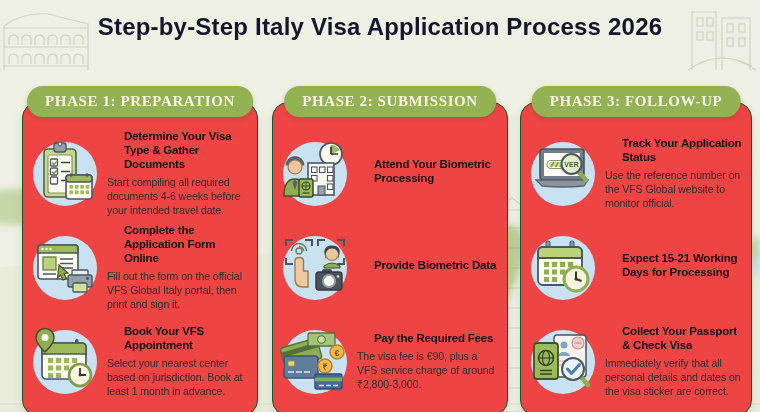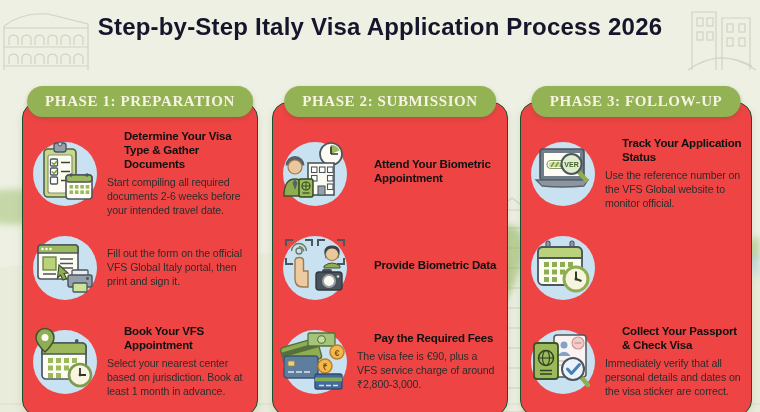--- a/index.html
+++ b/index.html
@@ -124,21 +124,21 @@
                 <rect x="57.7" y="48" width="3.6" height="3.6"></rect>
               <rect x="41.5" y="53.4" width="3.6" height="3.6"></rect>
                 <rect x="46.9" y="53.4" width="3.6" height="3.6"></rect>
                 <rect x="52.3" y="53.4" width="3.6" height="3.6"></rect>
                 <rect x="57.7" y="53.4" width="3.6" height="3.6"></rect>
             </g>
           </svg>
         </div>
         <div class="step-text">
           <div class="step-title">Determine Your Visa Type &amp; Gather Documents</div>
-          <div class="step-desc">Start compiling all required documents 2-6 weeks before your intended travel date.</div>
+          <div class="step-desc">Start compiling all required documents 4-6 weeks before your intended travel date.</div>
         </div>
       </div>
 
       <div class="step">
         <div class="icon-wrap">
           <svg viewBox="0 0 74 74">
             <rect x="10" y="14" width="40" height="34" rx="3" fill="#fdfcf2" stroke="#4c565f" stroke-width="1.6"></rect>
             <path d="M10 17 a3 3 0 0 1 3 -3 h34 a3 3 0 0 1 3 3 v5 h-40 z" fill="#9cba5c" stroke="#4c565f" stroke-width="1.6"></path>
             <circle cx="14.5" cy="18" r="1.2" fill="#fff"></circle>
               <circle cx="18.5" cy="18" r="1.2" fill="#fff"></circle>
@@ -146,20 +146,21 @@
             <rect x="15" y="26" width="13" height="13" fill="#b8d379" stroke="#6c7f43" stroke-width="1.3"></rect>
             <path d="M32 28 h13 M32 32.5 h13 M32 37 h13 M15 43 h13" stroke="#4c565f" stroke-width="1.4"></path>
             <path d="M31 34 l9 8 l-4 0.5 l2.5 5 l-3.5 1.5 l-2.5 -5 l-3 3 z" fill="#8fae52" stroke="#44502e" stroke-width="1.2"></path>
             <rect x="44" y="39" width="16" height="7" rx="1" fill="#e9ecef" stroke="#4c565f" stroke-width="1.3"></rect>
             <rect x="40" y="44" width="24" height="12" rx="2" fill="#95a0ab" stroke="#4c565f" stroke-width="1.5"></rect>
             <rect x="45" y="52" width="14" height="9" rx="1" fill="#cde39b" stroke="#4c565f" stroke-width="1.3"></rect>
             <circle cx="59.5" cy="47.5" r="1.4" fill="#4c565f"></circle>
           </svg>
         </div>
         <div class="step-text">
+          <div class="step-title">Complete the Application Form Online</div>
           <div class="step-desc">Fill out the form on the official VFS Global Italy portal, then print and sign it.</div>
         </div>
       </div>
 
       <div class="step">
         <div class="icon-wrap">
           <svg viewBox="0 0 74 74">
             <rect x="22" y="14" width="3.5" height="9" rx="1.7" fill="#4c565f"></rect>
             <rect x="47" y="14" width="3.5" height="9" rx="1.7" fill="#4c565f"></rect>
             <rect x="14" y="18" width="44" height="36" rx="4" fill="#fdfcf2" stroke="#4c565f" stroke-width="1.7"></rect>
@@ -215,21 +216,21 @@
             <circle cx="17" cy="30" r="7" fill="#eac79d" stroke="#9c7b52" stroke-width="1.2"></circle>
             <path d="M6 59 Q6 42 17 42 Q28 42 28 59 Z" fill="#8fae52" stroke="#44502e" stroke-width="1.4"></path>
             <path d="M17 42 l2.5 4 l-2.5 7 l-2.5 -7 z" fill="#5a6168"></path>
             <rect x="21" y="42" width="14" height="18" rx="2" fill="#9cba5c" stroke="#2f4a22" stroke-width="1.5"></rect>
             <circle cx="28" cy="49" r="4" fill="none" stroke="#2f4a22" stroke-width="1.2"></circle>
             <path d="M24 49 h8 M28 45 v8" stroke="#2f4a22" stroke-width="0.9"></path>
             <path d="M24.5 56 h7" stroke="#2f4a22" stroke-width="1.2"></path>
           </svg>
         </div>
         <div class="step-text">
-          <div class="step-title">Attend Your Biometric Appointment</div>
+          <div class="step-title">Attend Your Biometric Processing</div>
         </div>
       </div>
 
       <div class="step">
         <div class="icon-wrap">
           <svg viewBox="0 0 74 74">
             <g stroke="#4c565f" stroke-width="2" fill="none">
               <path d="M8 15 V9 H15 M27 9 H34 V15 M8 27 V33 H15"></path>
               <path d="M40 15 V9 H47 M59 9 H66 V15 M66 27 V33 H59"></path>
             </g>
@@ -324,20 +325,21 @@
                 <rect x="34" y="38.5" width="5" height="5"></rect>
               <rect x="18" y="46" width="5" height="5"></rect>
                 <rect x="26" y="46" width="5" height="5"></rect>
             </g>
             <circle cx="50" cy="48" r="12" fill="#f7f4df" stroke="#8fae52" stroke-width="3"></circle>
             <path d="M50 48 V40.5 M50 48 L55.5 50" stroke="#2f3b24" stroke-width="2"></path>
             <circle cx="50" cy="48" r="1.5" fill="#2f3b24"></circle>
           </svg>
         </div>
         <div class="step-text">
+          <div class="step-title">Expect 15-21 Working Days for Processing</div>
         </div>
       </div>
 
       <div class="step">
         <div class="icon-wrap">
           <svg viewBox="0 0 74 74">
             <rect x="28" y="10" width="32" height="42" rx="3" fill="#fbf3f1" stroke="#4c565f" stroke-width="1.5"></rect>
             <circle cx="38" cy="20" r="3.5" fill="#7fa3c9"></circle>
             <path d="M32 30 Q38 23.5 44 30 L44 31 H32 Z" fill="#7fa3c9"></path>
             <circle cx="52" cy="18" r="6" fill="#eccaca" stroke="#d08a8a" stroke-width="1.2" opacity="0.9"></circle>

